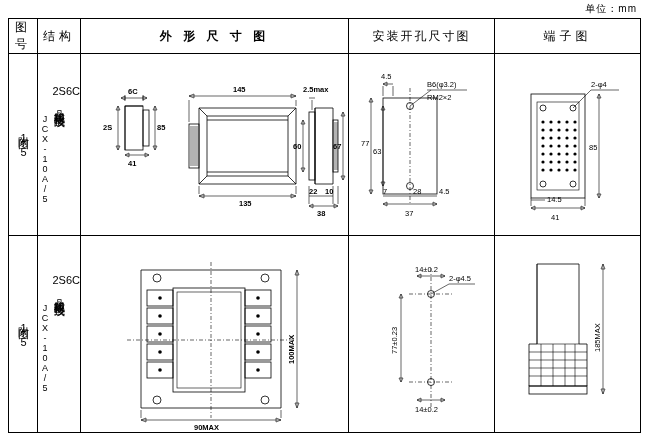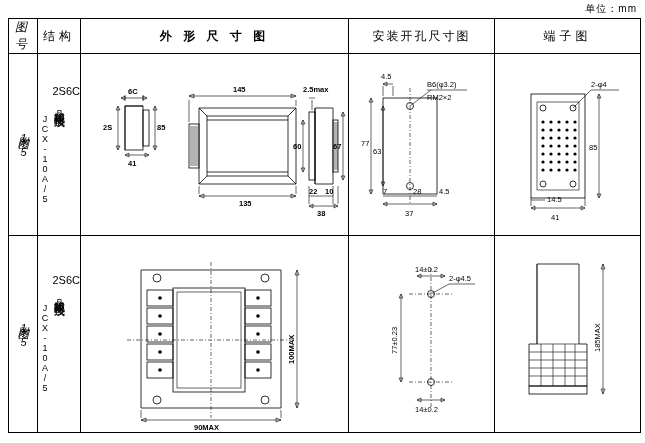--- a/index.html
+++ b/index.html
@@ -3,21 +3,21 @@
 <meta charset="utf-8">
 <style>
   html,body{margin:0;padding:0;background:#fff;}
   body{width:645px;height:443px;font-family:"Liberation Sans","DejaVu Sans",sans-serif;color:#000;}
   .page{position:relative;width:645px;height:443px;}
   .unit{position:absolute;right:8px;top:2px;font-size:10px;letter-spacing:1px;}
   table.main{position:absolute;left:8px;top:18px;width:629px;height:415px;border-collapse:collapse;table-layout:fixed;}
   table.main td,table.main th{border:1px solid #000;padding:0;vertical-align:middle;text-align:center;}
   .hdr{height:22px;font-size:12px;font-weight:normal;letter-spacing:4px;}
   .hdr.small{letter-spacing:2px;}
-  .c1{width:28px;font-style:italic;}
+  .c1{width:28px;}
   .c2{width:42px;}
   .c3{width:267px;font-weight:bold;}
   .c4{width:145px;}
   .c5{width:145px;}
   .vtext{font-size:11px;line-height:13px;writing-mode:vertical-rl;text-orientation:upright;letter-spacing:2px;margin:0 auto;}
   .vwrap{display:flex;justify-content:center;align-items:center;height:100%;}
   .struct{font-size:11px;line-height:13px;}
   .struct .code{letter-spacing:0px;text-align:right;}
   .struct .vert{display:inline-block;writing-mode:vertical-rl;text-orientation:upright;letter-spacing:1px;margin-top:2px;}
   .struct .model{font-size:9px;margin-top:3px;writing-mode:vertical-rl;text-orientation:upright;letter-spacing:0px;}

